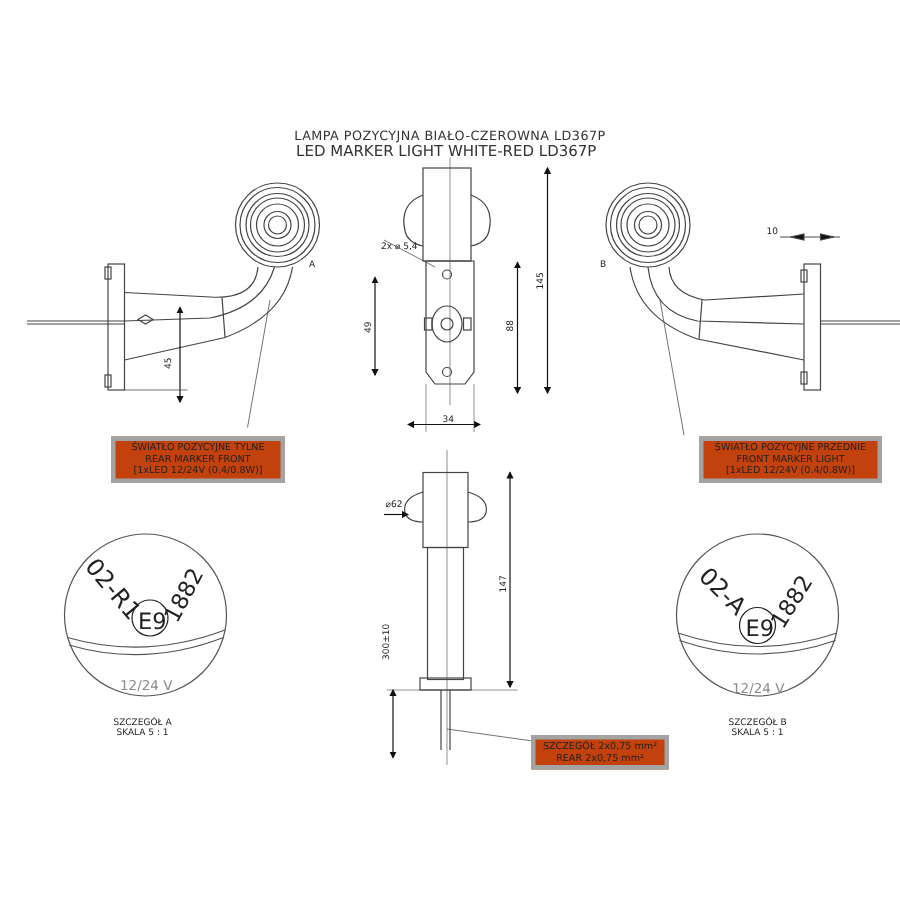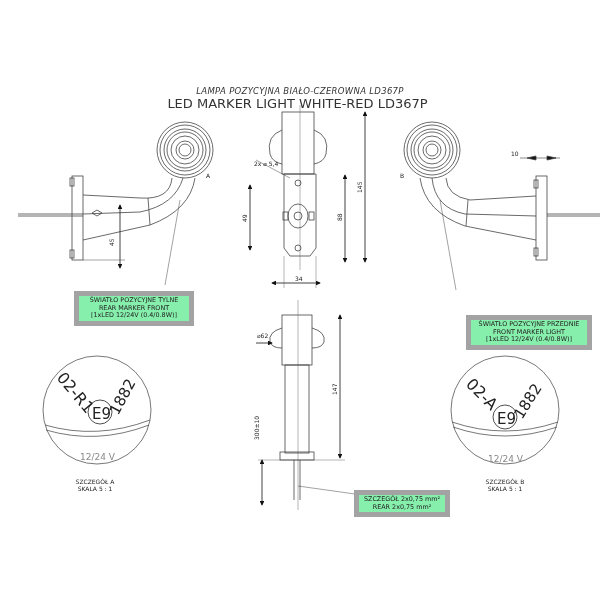--- a/index.html
+++ b/index.html
@@ -1,20 +1,20 @@
 <!DOCTYPE html>
 <html><head>
 <meta charset="utf-8">
 <style>
   html, body { margin:0; padding:0; background:#ffffff; }
   body { width:600px; height:600px; position:relative; overflow:hidden; font-family:"DejaVu Sans", sans-serif; color:#222; }
   .abs { position:absolute; }
-  .title1 { left:0; width:600px; top:86px; text-align:center; font-size:8.5px; letter-spacing:0.3px; color:#333;font-style:italic; }
-  .title2 { left:0; width:595px; top:96px; text-align:center; font-size:13px; color:#333; }
-  .label-box { border:5px solid #a3a3a3; background:#86efac; font-size:6.4px; line-height:7.5px; text-align:center; padding:1px 3px; color:#222; }
+  .title1 { left:0; width:600px; top:86px; text-align:center; font-size:8.5px; letter-spacing:0.3px; color:#333; }
+  .title2 { left:0; width:595px; top:96px; text-align:center; font-size:10px; color:#333; }
+  .label-box { border:3px solid #a3a3a3; background:#c2410c; font-size:6.4px; line-height:7.5px; text-align:center; padding:1px 3px; color:#222; }
   .cap { font-size:6px; text-align:center; line-height:7px; color:#222; }
   svg { position:absolute; left:0; top:0; }
   .dim { font-size:6px; fill:#222; font-family:"DejaVu Sans", sans-serif; }
 </style>
 </head>
 <body>
 
 <div class="abs title1">LAMPA POZYCYJNA BIAŁO-CZEROWNA LD367P</div>
 <div class="abs title2">LED MARKER LIGHT WHITE-RED LD367P</div>
 
@@ -150,21 +150,21 @@
   <text x="497" y="424" font-size="15" fill="#222" font-family="DejaVu Sans, sans-serif">E9</text>
   <text x="0" y="0" font-size="15" fill="#222" transform="translate(522,420) rotate(-58)" font-family="DejaVu Sans, sans-serif">1882</text>
   <text x="488" y="462" font-size="9" fill="#888" font-family="DejaVu Sans, sans-serif">12/24 V</text>
 </svg>
 
 <div class="abs label-box" style="left:74px; top:291px; width:104px;">
   <div>ŚWIATŁO POZYCYJNE TYLNE</div>
   <div>REAR MARKER FRONT</div>
   <div>[1xLED 12/24V (0.4/0.8W)]</div>
 </div>
-<div class="abs label-box" style="left:466px; top:291px; width:110px;margin-top:24px;">
+<div class="abs label-box" style="left:466px; top:291px; width:110px;">
   <div>ŚWIATŁO POZYCYJNE PRZEDNIE</div>
   <div>FRONT MARKER LIGHT</div>
   <div>[1xLED 12/24V (0.4/0.8W)]</div>
 </div>
 <div class="abs label-box" style="left:354px; top:490px; width:80px;">
   <div>SZCZEGÓŁ 2x0,75 mm²</div>
   <div>REAR 2x0,75 mm²</div>
 </div>
 
 <div class="abs cap" style="left:60px; top:478px; width:70px;">

